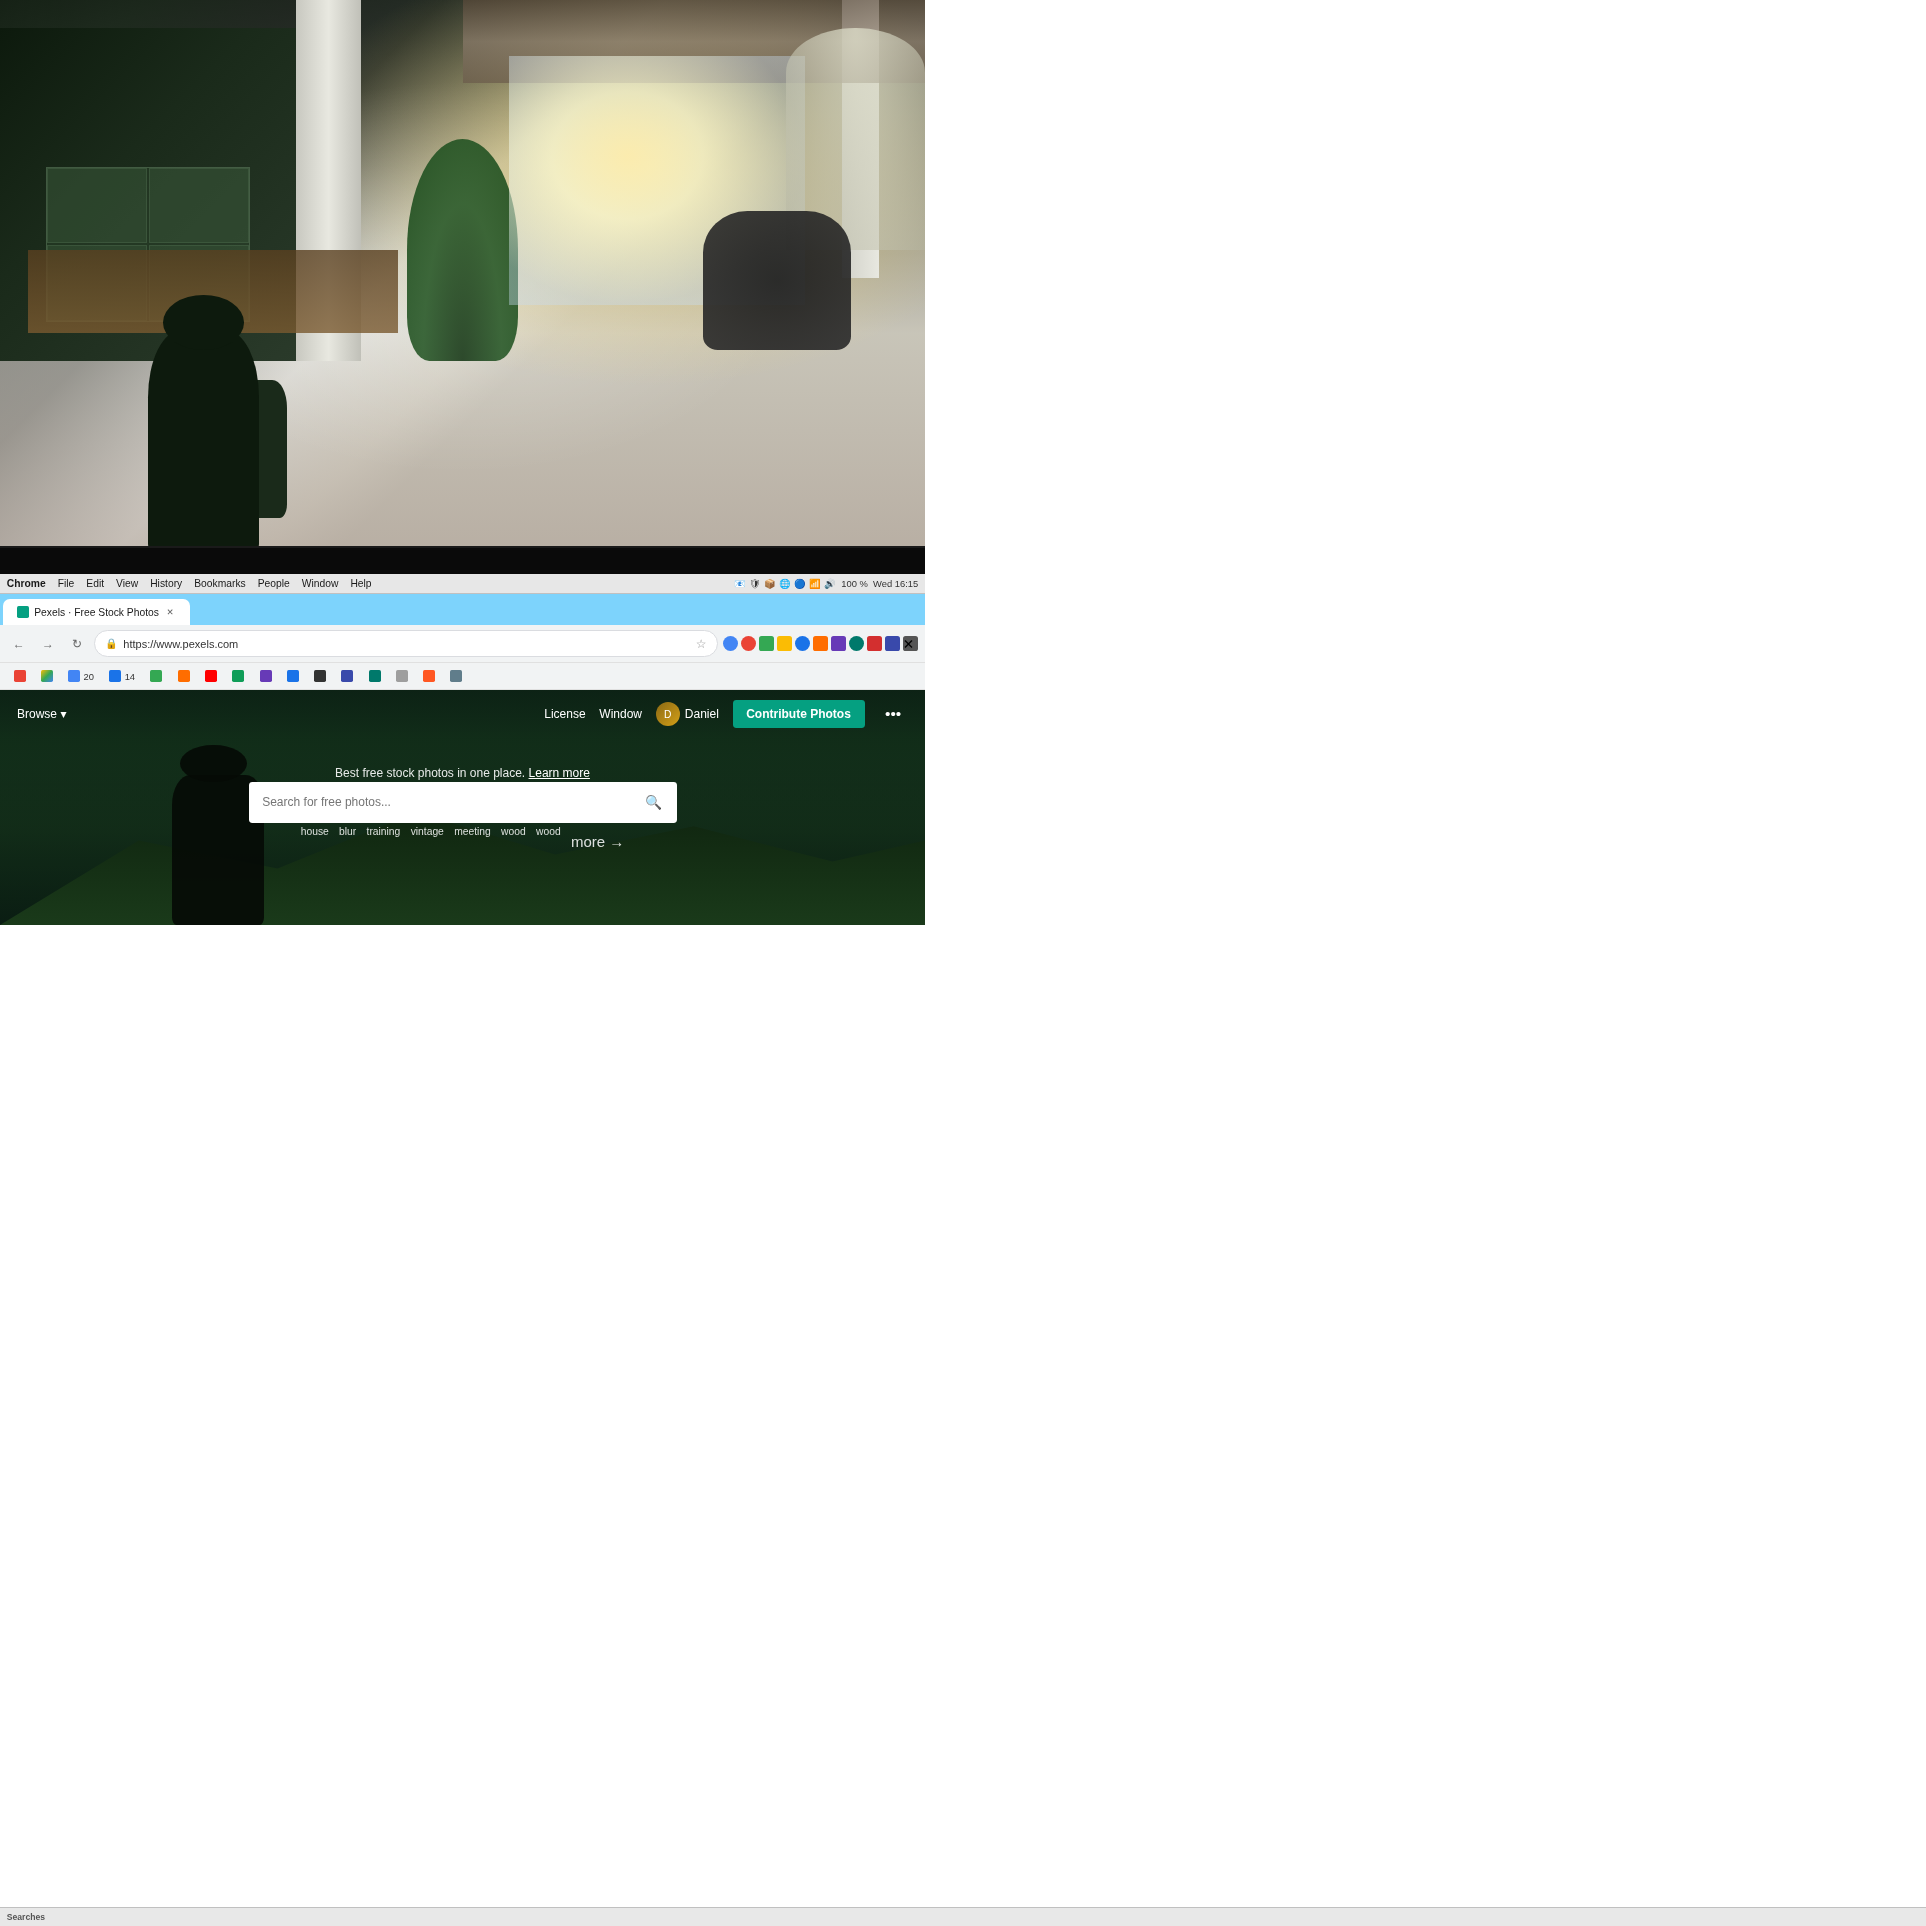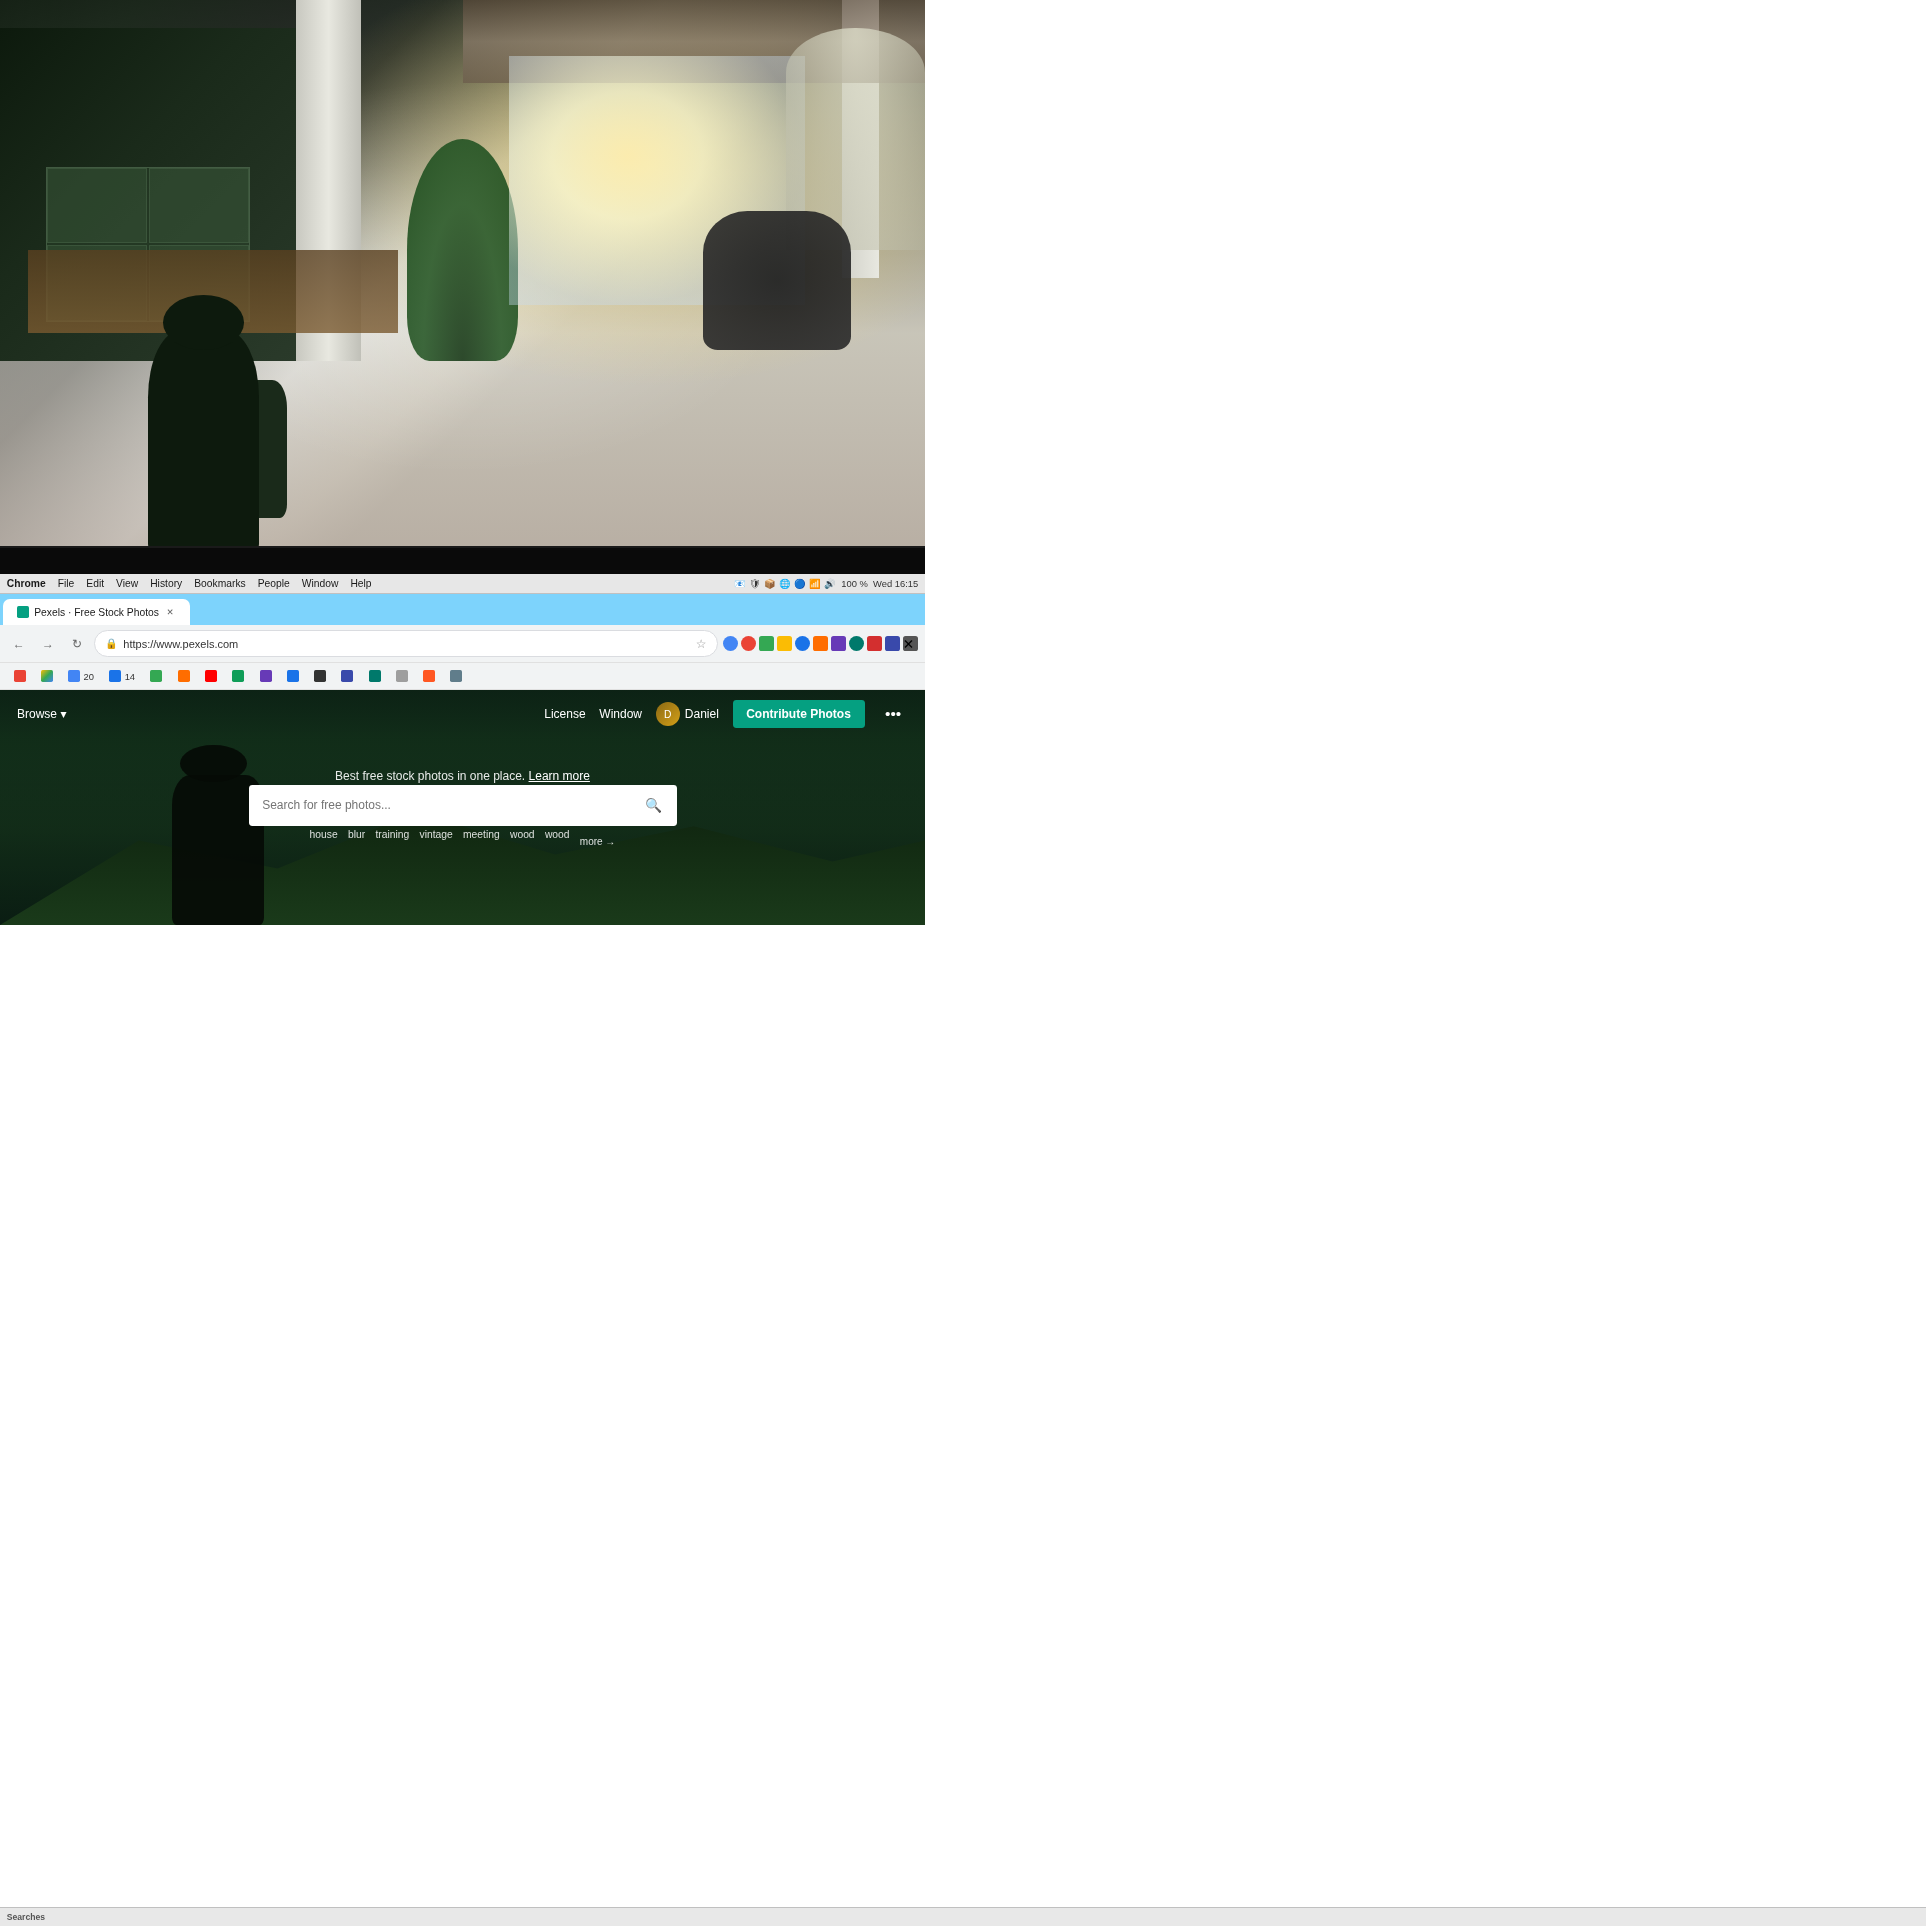--- a/index.html
+++ b/index.html
@@ -490,21 +490,21 @@
       flex-wrap: wrap;
     }
     .search-tag {
       color: rgba(255,255,255,0.85);
       font-size: 10.3px;
       cursor: pointer;
       text-decoration: none;
     }
     .more-tag {
       color: rgba(255,255,255,0.85);
-      font-size: 10px;
+      font-size: 15px;
       margin-top: 7px;
     }
 
     
     .status-bar {
       position: fixed;
       bottom: 0; left: 0; right: 0;
       height: 19px;
       background: rgba(230,230,230,0.9);
       display: flex; align-items: center;

